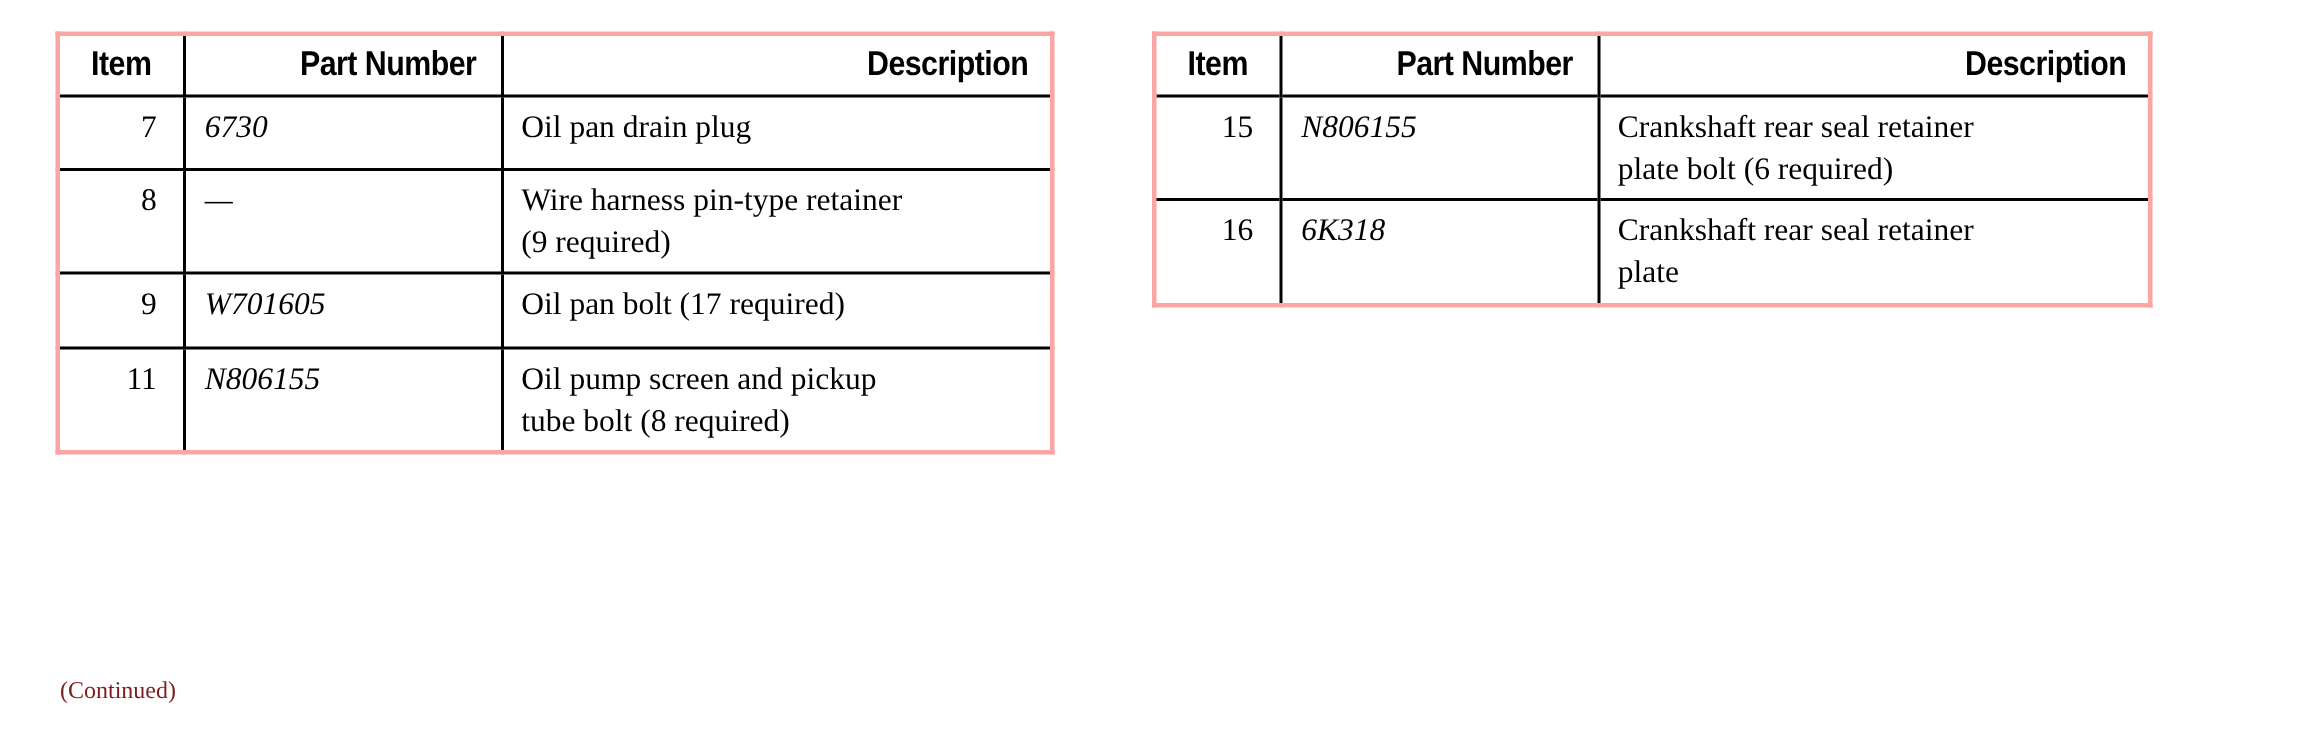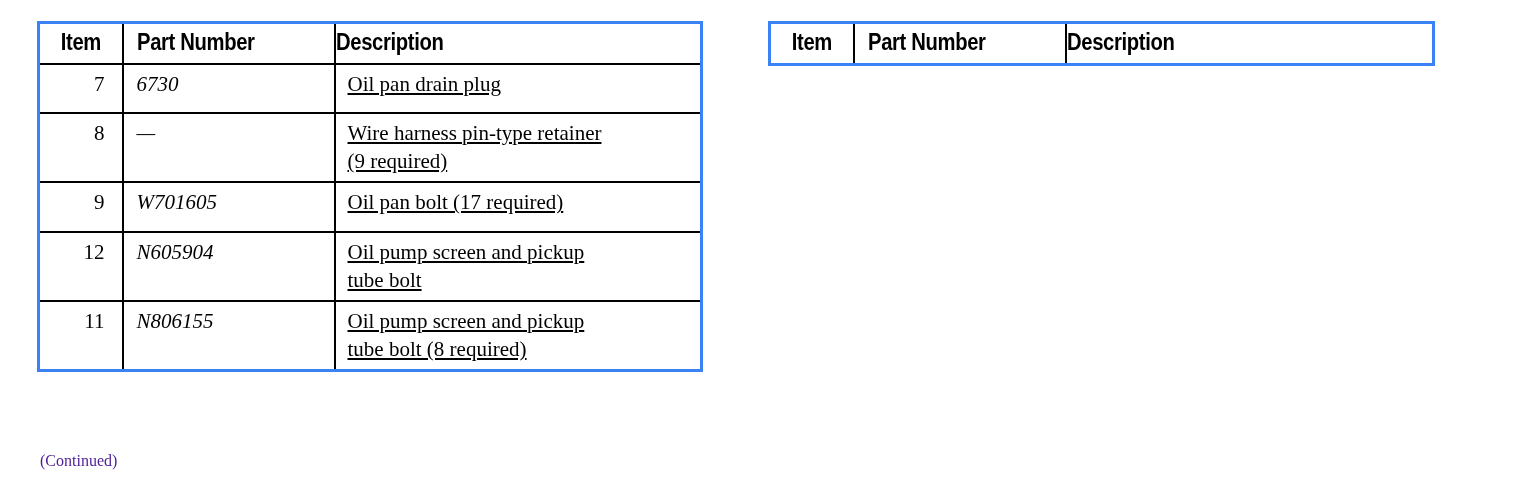--- a/index.html
+++ b/index.html
@@ -29,21 +29,21 @@
     position: absolute;
     border-collapse: collapse;
     table-layout: fixed;
     background: #ffffff;
   }
   .parts-table.left  { left: 37px;  top: 21px; width: 666px; }
   .parts-table.right { left: 768px; top: 21px; width: 667px; }
 
   
   .parts-table {
-    border: 3px solid #3b82f6;
+    border: 3px solid #fca5a5;
   }
 
   .parts-table col.c-item { width: 84px; }
   .parts-table col.c-part { width: 212px; }
   .parts-table col.c-desc { width: auto; }
 
   .parts-table th,
   .parts-table td {
     border-left: 2px solid #000000;
     border-top: 2px solid #000000;
@@ -62,21 +62,21 @@
     font-size: 23px;
     line-height: 1;
     letter-spacing: -0.4px;
     transform-origin: left center;
     text-align: center;
     padding: 7px 0 9px 0;
     white-space: nowrap;
   }
   .parts-table thead th.h-part,
   .parts-table thead th.h-desc {
-    text-align: left;
+    text-align: right;
   }
   .parts-table thead th.h-part { padding-left: 13px; }
   .parts-table thead th.h-desc { }
   .parts-table thead th .hdr-inner {
     display: inline-block;
     transform: scaleX(0.88);
     transform-origin: left center;
   }
   .parts-table thead th.h-item .hdr-inner {
     transform-origin: center center;
@@ -96,31 +96,31 @@
   .parts-table tbody td.c-part-cell {
     text-align: left;
     padding: 5px 6px 14px 13px;
     white-space: nowrap;
     font-style: italic;
   }
   .parts-table tbody td.c-desc-cell {
     text-align: left;
     padding: 5px 8px 6px 12px;
   }
-  .desc-line { display: block; white-space: nowrap; text-decoration: underline; }
+  .desc-line { display: block; white-space: nowrap; }
 
   
   .continued-note {
     position: absolute;
     left: 40px;
     top: 452px;
     font-family: "Liberation Serif", "DejaVu Serif", serif;
     font-size: 16px;
     line-height: 1.1;
-    color: #4c1d95;
+    color: #7f1d1d;
     white-space: nowrap;
   }
 </style>
 </head>
 <body>
 
 <div class="page">
 
   <table class="parts-table left">
     <colgroup>
@@ -152,28 +152,20 @@
         </td>
       </tr>
       <tr>
         <td class="c-item-cell">9</td>
         <td class="c-part-cell">W701605</td>
         <td class="c-desc-cell">
           <span class="desc-line">Oil pan bolt (17 required)</span>
         </td>
       </tr>
       <tr>
-        <td class="c-item-cell">12</td>
-        <td class="c-part-cell">N605904</td>
-        <td class="c-desc-cell">
-          <span class="desc-line">Oil pump screen and pickup</span>
-          <span class="desc-line">tube bolt</span>
-        </td>
-      </tr>
-      <tr>
         <td class="c-item-cell">11</td>
         <td class="c-part-cell">N806155</td>
         <td class="c-desc-cell">
           <span class="desc-line">Oil pump screen and pickup</span>
           <span class="desc-line">tube bolt (8 required)</span>
         </td>
       </tr>
     </tbody>
   </table>
 
@@ -184,18 +176,34 @@
         <col class="c-desc">
     </colgroup>
     <thead>
       <tr>
         <th class="h-item"><span class="hdr-inner">Item</span></th>
         <th class="h-part"><span class="hdr-inner">Part Number</span></th>
         <th class="h-desc"><span class="hdr-inner">Description</span></th>
       </tr>
     </thead>
     <tbody>
+      <tr>
+        <td class="c-item-cell">15</td>
+        <td class="c-part-cell">N806155</td>
+        <td class="c-desc-cell">
+          <span class="desc-line">Crankshaft rear seal retainer</span>
+          <span class="desc-line">plate bolt (6 required)</span>
+        </td>
+      </tr>
+      <tr>
+        <td class="c-item-cell">16</td>
+        <td class="c-part-cell">6K318</td>
+        <td class="c-desc-cell">
+          <span class="desc-line">Crankshaft rear seal retainer</span>
+          <span class="desc-line">plate</span>
+        </td>
+      </tr>
     </tbody>
   </table>
 
   <div class="continued-note">(Continued)</div>
 
 </div>
 
 </body></html>

